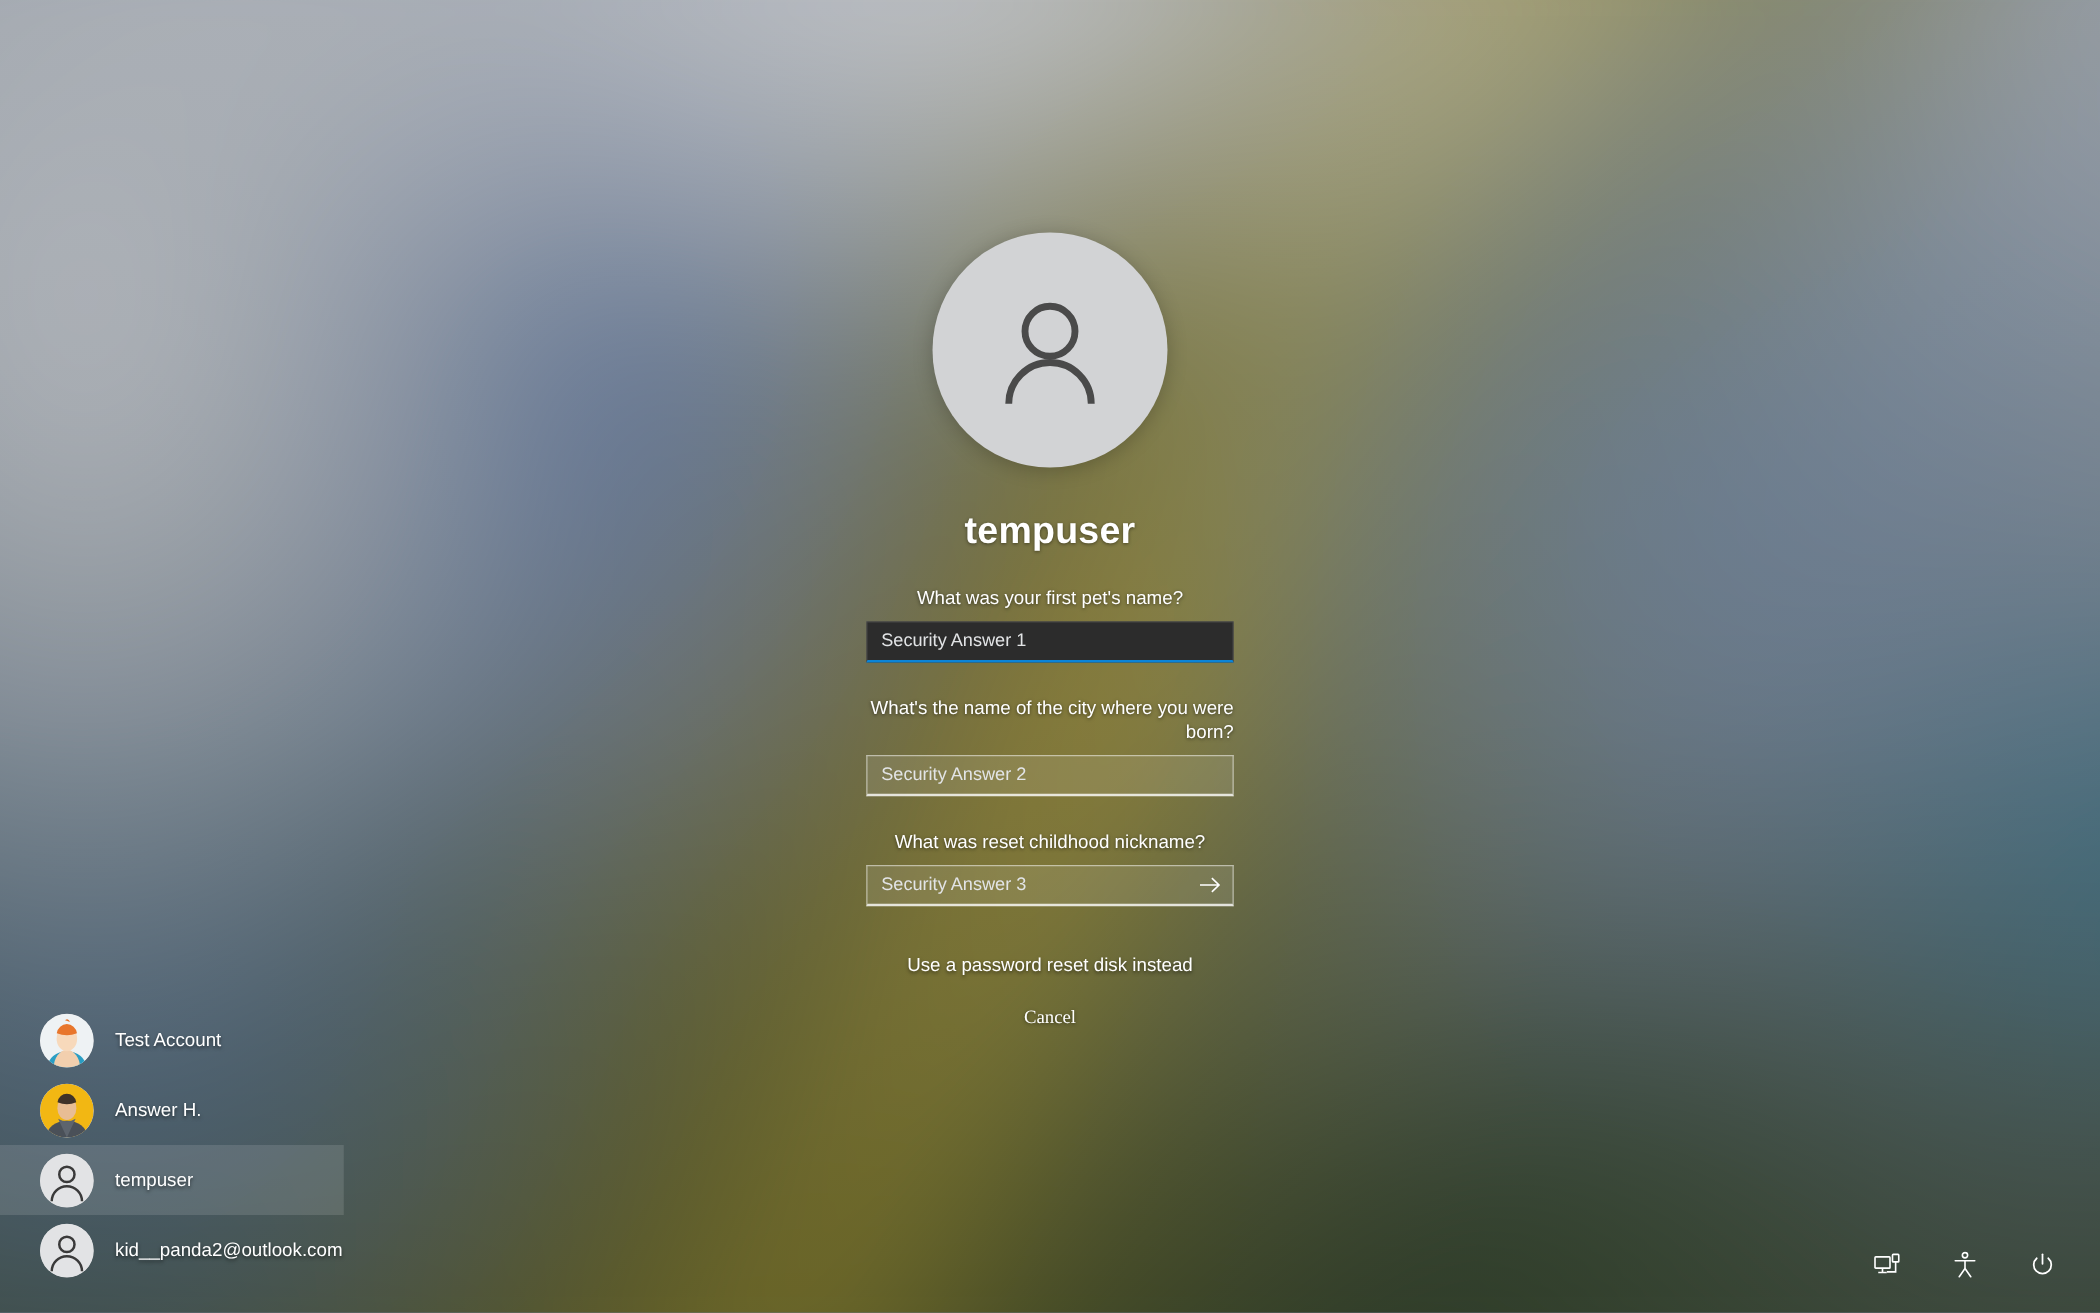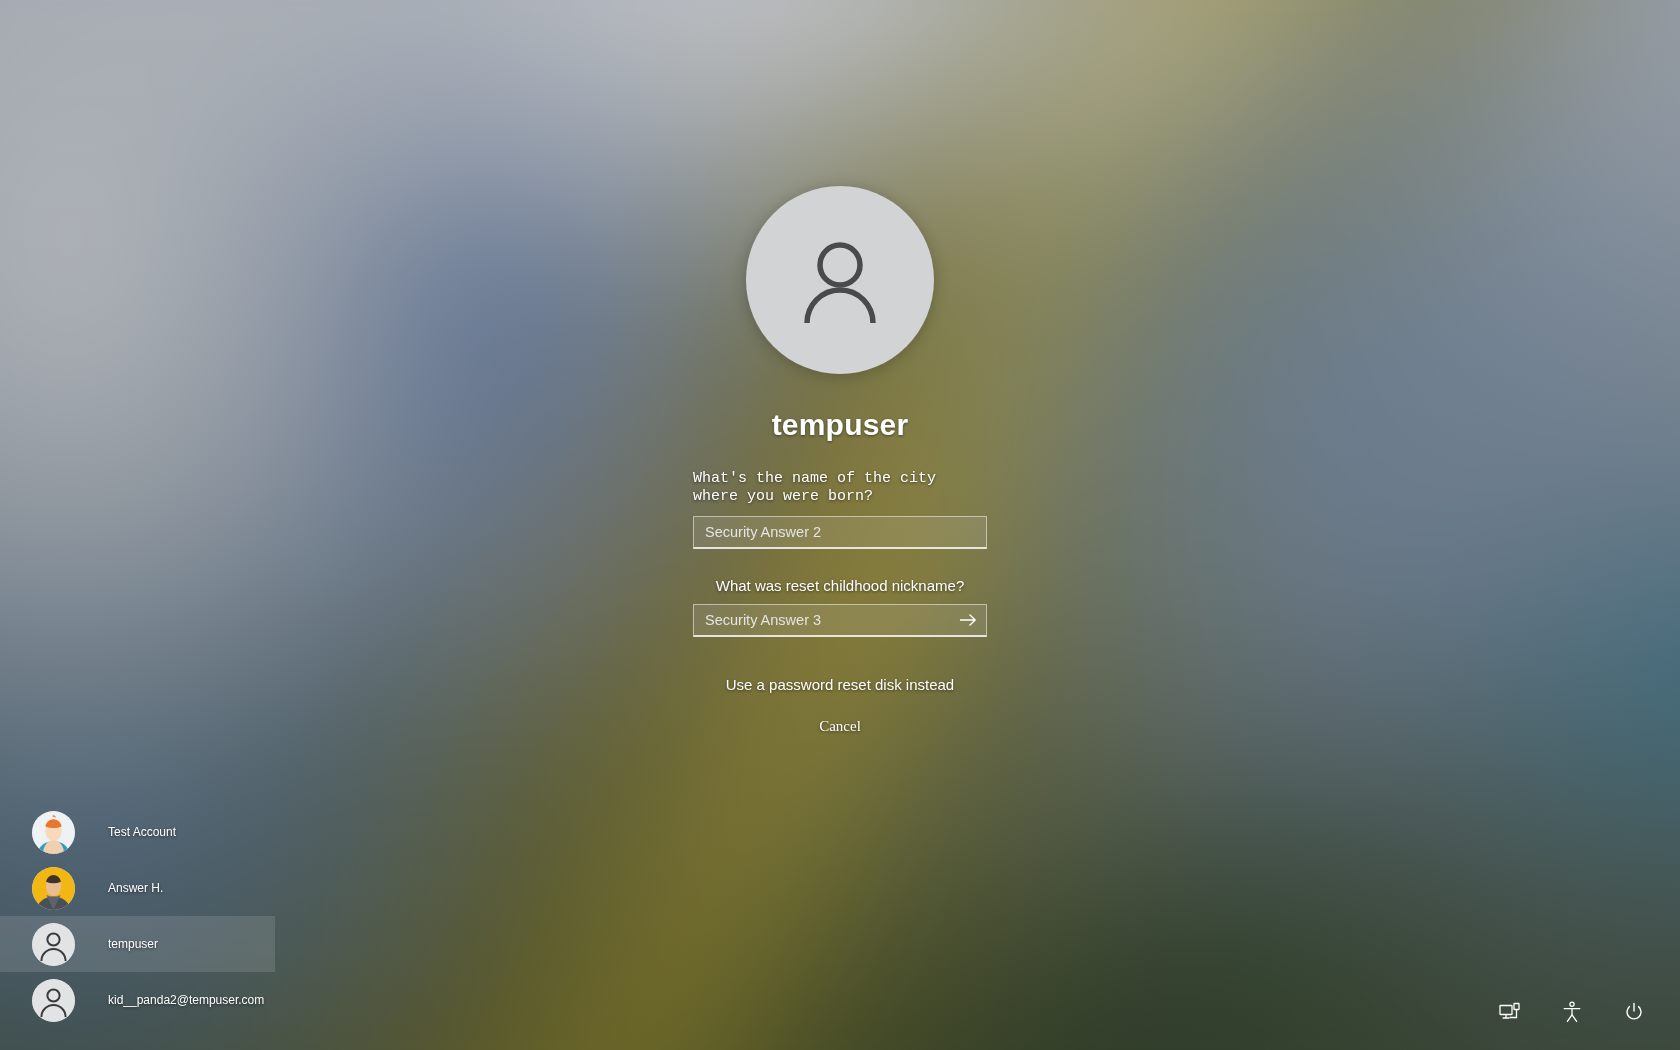--- a/index.html
+++ b/index.html
@@ -82,21 +82,21 @@
 
   .qa-block{ width:294px; }
   .question{
     font-size:15px;
     text-align:center;
     line-height:1.22;
     margin-top:28px;
     margin-bottom:9px;
     text-shadow:0 1px 3px rgba(0,0,0,0.55);
   }
-  .question.q2{ text-align:left;font-family:Liberation Mono, monospace; }
+  .question.q2{ text-align:right; }
 
   .field{
     position:relative;
     width:294px;
     height:33px;
     display:flex;
     align-items:center;
   }
   .field input{
     width:100%; height:100%;
@@ -163,22 +163,22 @@
   }
   .user-avatar{
     width:43px; height:43px;
     border-radius:50%;
     overflow:hidden;
     flex:0 0 43px;
     display:flex; align-items:center; justify-content:center;
     background:#d2d3d5;
   }
   .user-name{
-    margin-left:33px;
-    font-size:12px;
+    margin-left:17px;
+    font-size:15px;
     color:#fff;
     text-shadow:0 1px 3px rgba(0,0,0,0.55);
     white-space:nowrap;
   }
 
   
   #tray{
     position:absolute;
     right:26px; bottom:18px;
     z-index:6;
@@ -204,20 +204,26 @@
 
   <div id="avatar">
     <svg width="110" height="110" viewBox="0 0 110 110">
       <circle cx="55" cy="40" r="20" fill="none" stroke="#4a4a4a" stroke-width="5.5"></circle>
       <path d="M22 98 a33 33 0 0 1 66 0" fill="none" stroke="#4a4a4a" stroke-width="5.5" stroke-linecap="butt"></path>
     </svg>
   </div>
 
   <div id="username">tempuser</div>
 
+  <div class="qa-block">
+    <div class="question">What was your first pet's name?</div>
+    <div class="field focused">
+      <input type="password" placeholder="Security Answer 1" style="">
+    </div>
+  </div>
 
   <div class="qa-block">
     <div class="question q2">What's the name of the city where you were born?</div>
     <div class="field blurred">
       <input type="password" placeholder="Security Answer 2" style="">
     </div>
   </div>
 
   <div class="qa-block">
     <div class="question">What was reset childhood nickname?</div>
@@ -277,21 +283,21 @@
   </div>
 
   <div class="user-row">
     <div class="user-avatar">
       <svg width="43" height="43" viewBox="0 0 43 43">
         <circle cx="21.5" cy="21.5" r="21.5" fill="#e2e3e5"></circle>
         <circle cx="21.5" cy="16.5" r="6.1" fill="none" stroke="#3a3a3a" stroke-width="2"></circle>
         <path d="M9.4 38 a12.1 12.1 0 0 1 24.2 0" fill="none" stroke="#3a3a3a" stroke-width="2"></path>
       </svg>
     </div>
-    <div class="user-name">kid__panda2@tempuser.com</div>
+    <div class="user-name">kid__panda2@outlook.com</div>
   </div>
 
 </div>
 
 <div id="tray">
 
   <div class="tray-btn">
     <svg width="22" height="20" viewBox="0 0 22 20">
       <rect x="1" y="3.5" width="12" height="9" rx="0.6" fill="none" stroke="#fff" stroke-width="1.3"></rect>
       <path d="M7 12.5 v3 M3.6 16 h6.8" fill="none" stroke="#fff" stroke-width="1.3"></path>

